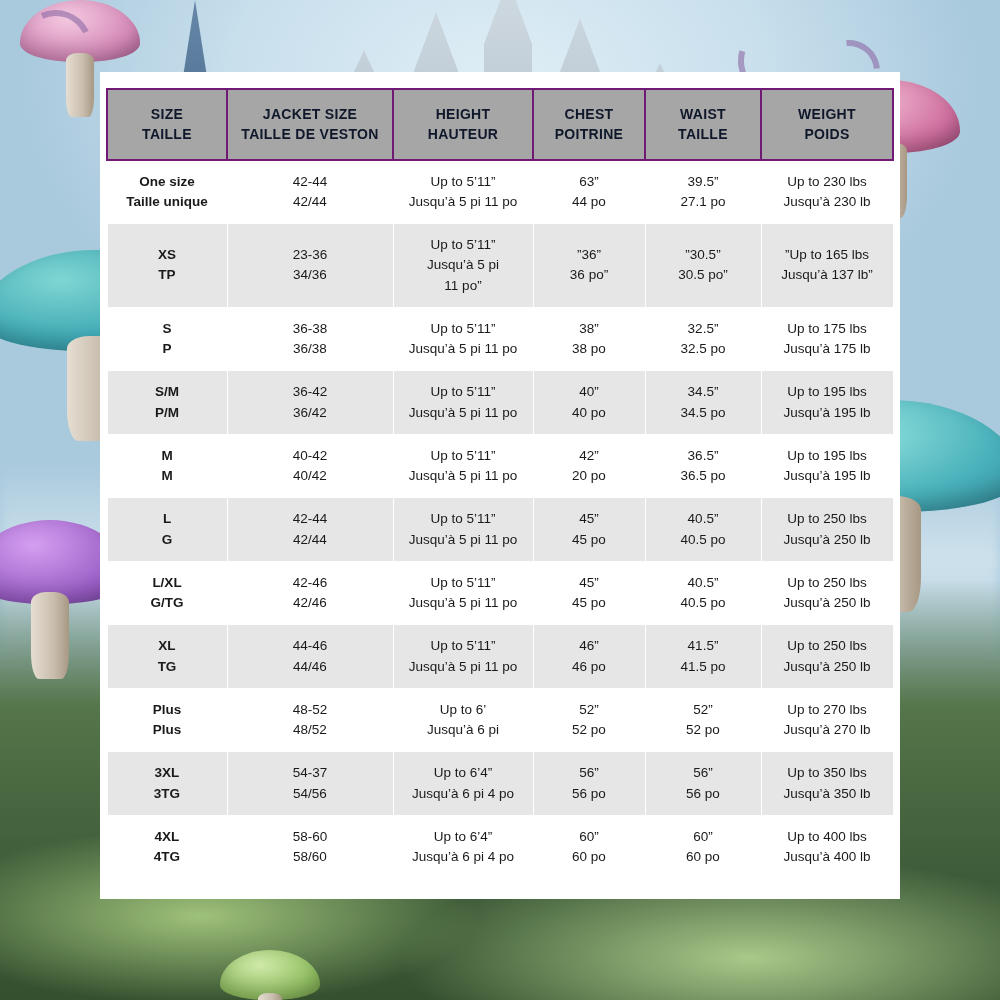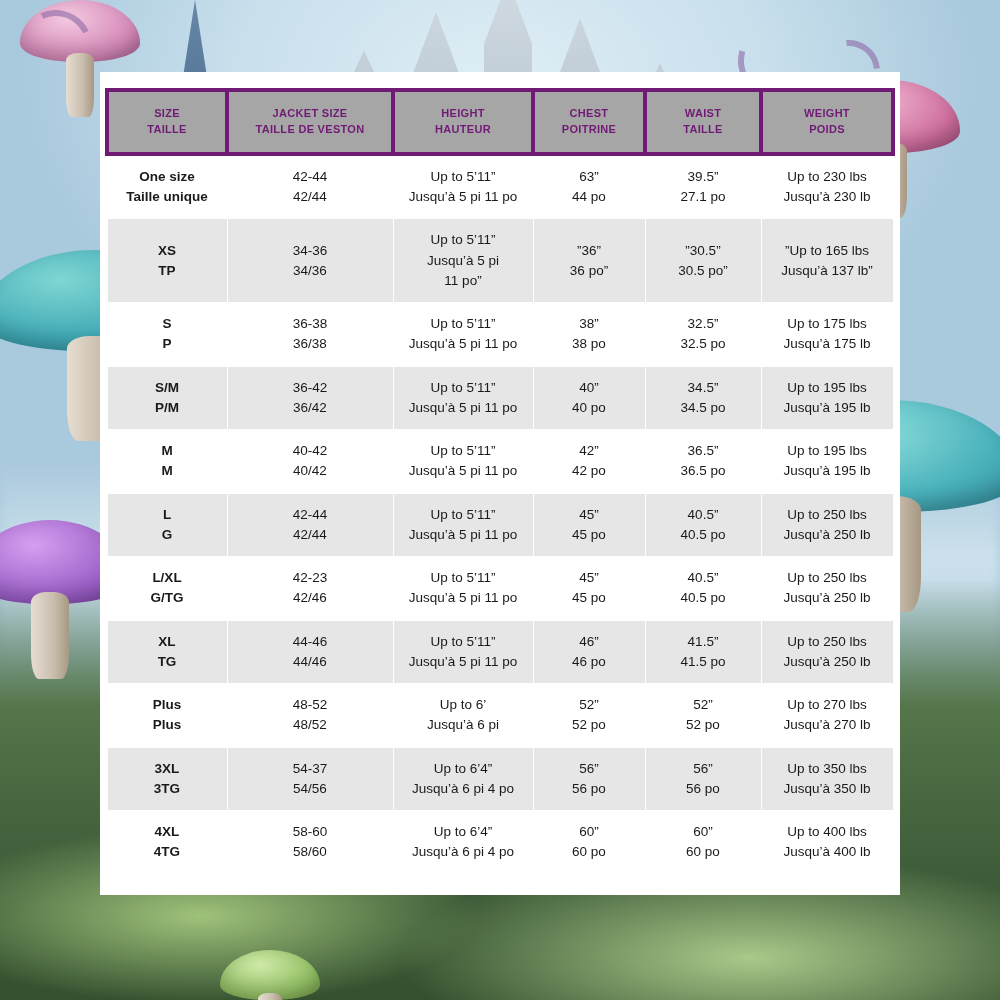--- a/index.html
+++ b/index.html
@@ -132,27 +132,27 @@
 
   table.size-table {
     border-collapse: collapse;
     width: 786px;
     margin: 0 auto;
     table-layout: fixed;
   }
 
   table.size-table th {
     background: #a6a6a6;
-    color: #701a75;
+    color: #0f172a;
     font-weight: bold;
-    font-size: 11px;
+    font-size: 14px;
     letter-spacing: .3px;
     text-align: center;
     padding: 14px 4px;
-    border: 4px solid #701a75;
+    border: 2px solid #701a75;
     line-height: 1.45;
   }
 
   table.size-table td {
     text-align: center;
     font-size: 13.5px;
     color: #1a1a1a;
     padding: 11px 4px;
     border: 1px solid #ffffff;
     line-height: 1.5;
@@ -291,21 +291,21 @@
             <span class="line-fr">Jusqu’à 230 lb</span>
           </td>
         </tr>
 
         <tr class="row-shaded">
           <td class="col-size">
             <span class="line-en">XS</span>
             <span class="line-fr">TP</span>
           </td>
           <td>
-            <span class="line-en">34-36</span>
+            <span class="line-en">23-36</span>
             <span class="line-fr">34/36</span>
           </td>
           <td>
             <span class="line-en">Up to 5’11”</span>
             <span class="line-fr">Jusqu’à 5 pi
 11 po”</span>
           </td>
           <td>
             <span class="line-en">”36”</span>
             <span class="line-fr">36 po”</span>
@@ -382,21 +382,21 @@
           <td>
             <span class="line-en">40-42</span>
             <span class="line-fr">40/42</span>
           </td>
           <td>
             <span class="line-en">Up to 5’11”</span>
             <span class="line-fr">Jusqu’à 5 pi 11 po</span>
           </td>
           <td>
             <span class="line-en">42”</span>
-            <span class="line-fr">42 po</span>
+            <span class="line-fr">20 po</span>
           </td>
           <td>
             <span class="line-en">36.5”</span>
             <span class="line-fr">36.5 po</span>
           </td>
           <td>
             <span class="line-en">Up to 195 lbs</span>
             <span class="line-fr">Jusqu’à 195 lb</span>
           </td>
         </tr>
@@ -427,21 +427,21 @@
             <span class="line-fr">Jusqu’à 250 lb</span>
           </td>
         </tr>
 
         <tr class="row-plain">
           <td class="col-size">
             <span class="line-en">L/XL</span>
             <span class="line-fr">G/TG</span>
           </td>
           <td>
-            <span class="line-en">42-23</span>
+            <span class="line-en">42-46</span>
             <span class="line-fr">42/46</span>
           </td>
           <td>
             <span class="line-en">Up to 5’11”</span>
             <span class="line-fr">Jusqu’à 5 pi 11 po</span>
           </td>
           <td>
             <span class="line-en">45”</span>
             <span class="line-fr">45 po</span>
           </td>

